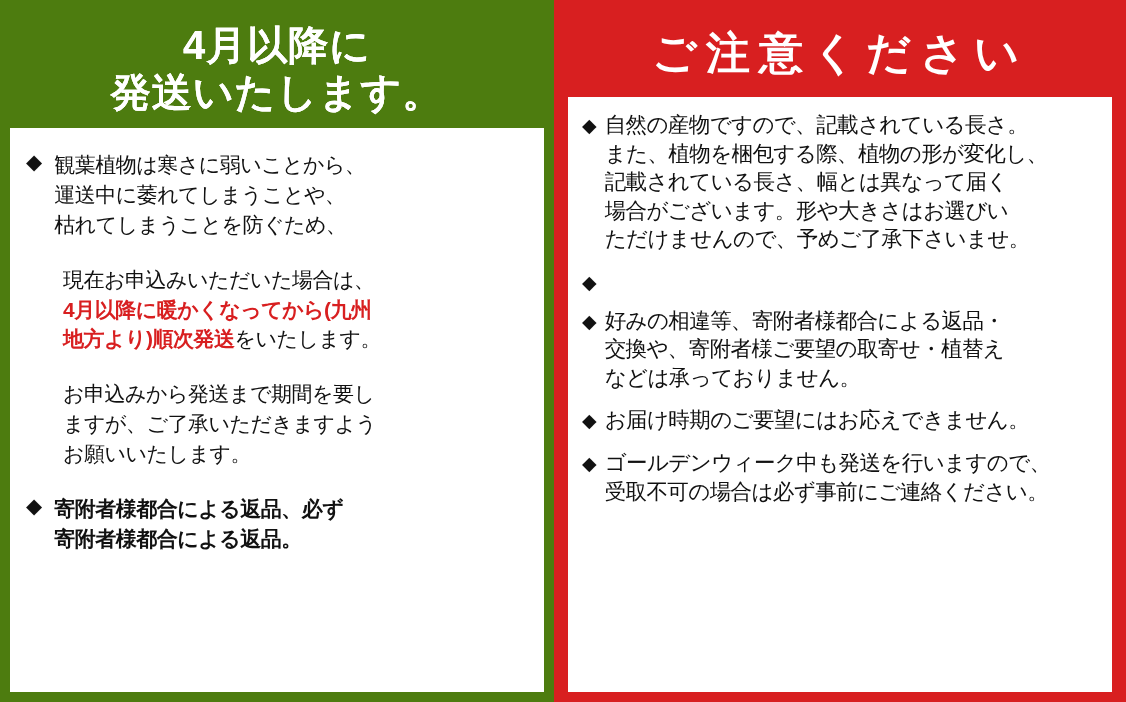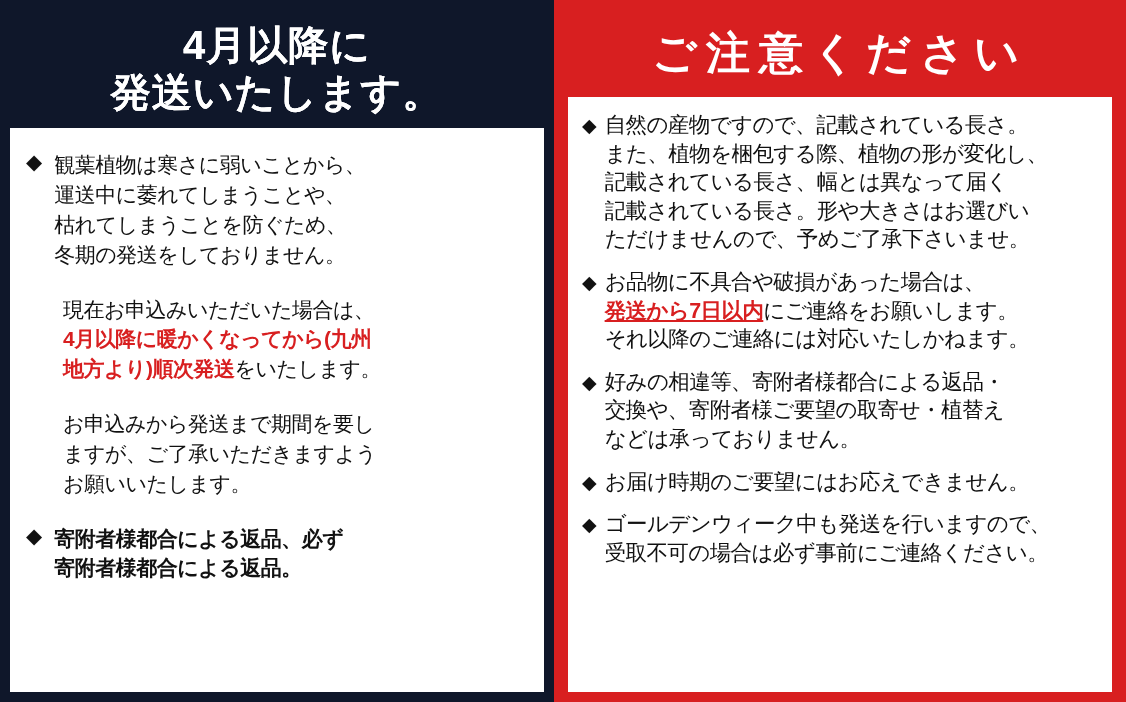--- a/index.html
+++ b/index.html
@@ -18,21 +18,21 @@
     height: 702px;
     display: flex;
     box-sizing: border-box;
     background: #ffffff;
   }
 
   
   .left-panel {
     width: 562px;
     height: 702px;
-    background: #0f172a;
+    background: #4d7c0f;
     box-sizing: border-box;
     padding: 10px 10px 10px 10px;
     display: flex;
     flex-direction: column;
     align-items: center;
   }
   .left-heading {
     width: 100%;
     text-align: center;
     color: #ffffff;
@@ -154,21 +154,20 @@
     </div>
 
     <div class="left-body">
 
       <div class="bullet-row">
         <span class="diamond">◆</span>
         <p>
           <span>観葉植物は寒さに弱いことから、</span><br>
           <span>運送中に萎れてしまうことや、</span><br>
           <span>枯れてしまうことを防ぐため、</span><br>
-          <span>冬期の発送をしておりません。</span>
         </p>
       </div>
 
       <div class="indent">
         <p>
           <span>現在お申込みいただいた場合は、</span><br>
           <span class="hl">4月以降に暖かくなってから(九州</span><br>
           <span class="hl">地方より)順次発送</span><span>をいたします。</span>
         </p>
       </div>
@@ -196,32 +195,27 @@
     <div class="right-heading">ご注意ください</div>
 
     <div class="right-body">
 
       <div class="bullet-row">
         <span class="r-diamond">◆</span>
         <p>
           <span>自然の産物ですので、記載されている長さ。</span><br>
           <span>また、植物を梱包する際、植物の形が変化し、</span><br>
           <span>記載されている長さ、幅とは異なって届く</span><br>
-          <span>記載されている長さ。形や大きさはお選びい</span><br>
+          <span>場合がございます。形や大きさはお選びい</span><br>
           <span>ただけませんので、予めご了承下さいませ。</span>
         </p>
       </div>
 
       <div class="bullet-row">
         <span class="r-diamond">◆</span>
-        <p>
-          <span>お品物に不具合や破損があった場合は、</span><br>
-          <span class="underline-red">発送から7日以内</span><span>にご連絡をお願いします。</span><br>
-          <span>それ以降のご連絡には対応いたしかねます。</span>
-        </p>
       </div>
 
       <div class="bullet-row">
         <span class="r-diamond">◆</span>
         <p>
           <span>好みの相違等、寄附者様都合による返品・</span><br>
           <span>交換や、寄附者様ご要望の取寄せ・植替え</span><br>
           <span>などは承っておりません。</span>
         </p>
       </div>

